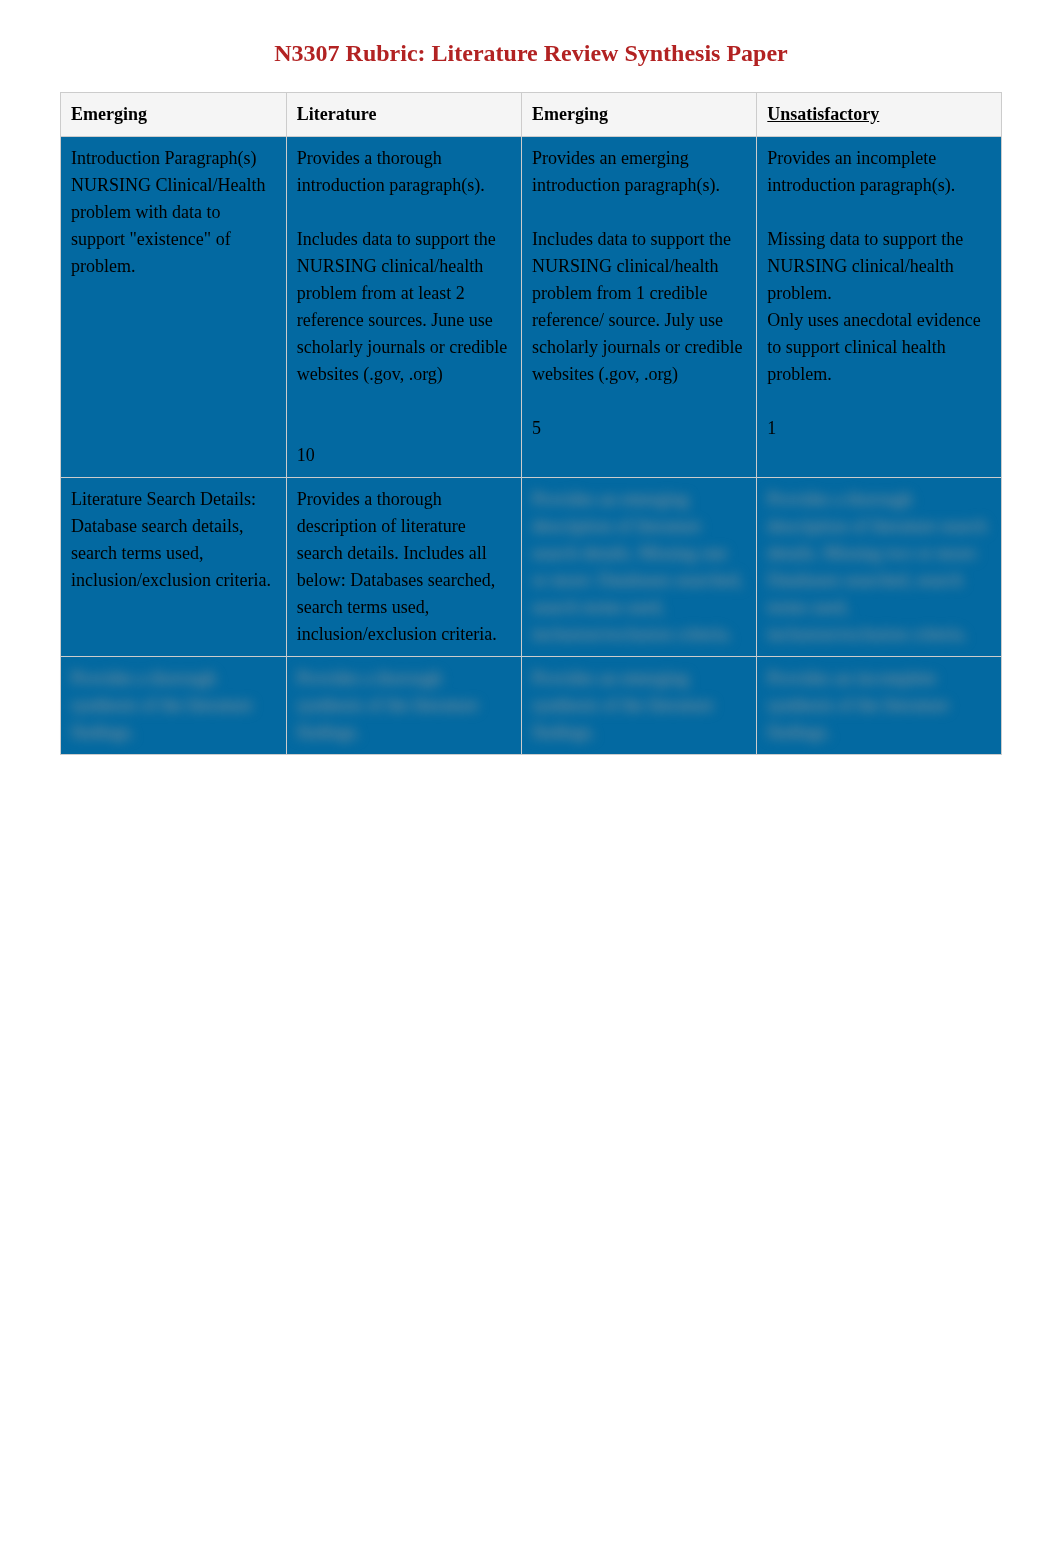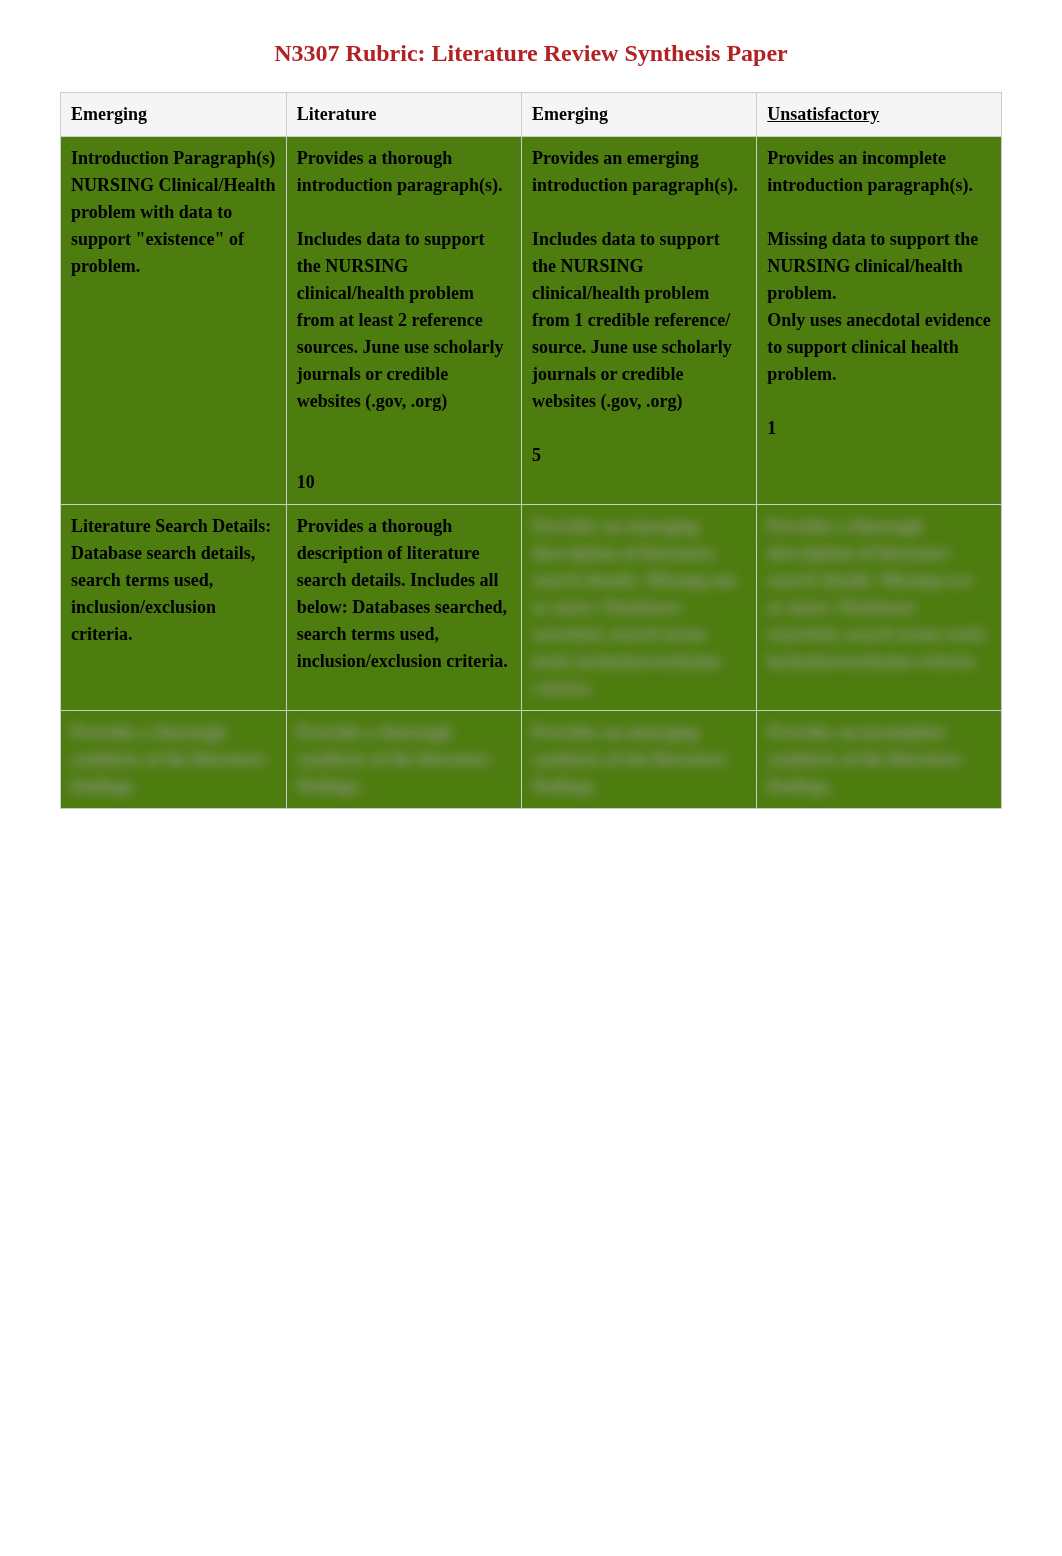--- a/index.html
+++ b/index.html
@@ -32,22 +32,21 @@
       text-align: left;
       vertical-align: top;
       font-size: 18px;
       line-height: 1.5;
     }
     th {
       background: #f5f5f5;
       font-weight: bold;
     }
     td {
-      background: #4d7c0f;
-      font-weight: bold;
+      background: #0369a1;
     }
     .col-criteria {
       width: 24%;
     }
     .col-exemplary {
       width: 25%;
     }
     .col-emerging {
       width: 25%;
     }
@@ -87,21 +86,21 @@
           <div class="cell-content">Provides a thorough introduction paragraph(s).
 
 Includes data to support the NURSING clinical/health problem from at least 2 reference sources. June use scholarly journals or credible websites (.gov, .org)
 
 
 10</div>
         </td>
       <td>
           <div class="cell-content">Provides an emerging introduction paragraph(s).
 
-Includes data to support the NURSING clinical/health problem from 1 credible reference/ source. June use scholarly journals or credible websites (.gov, .org)
+Includes data to support the NURSING clinical/health problem from 1 credible reference/ source. July use scholarly journals or credible websites (.gov, .org)
 
 5</div>
         </td>
       <td>
           <div class="cell-content">Provides an incomplete introduction paragraph(s).
 
 Missing data to support the NURSING clinical/health problem.
 Only uses anecdotal evidence to support clinical health problem.
 
 1</div>

